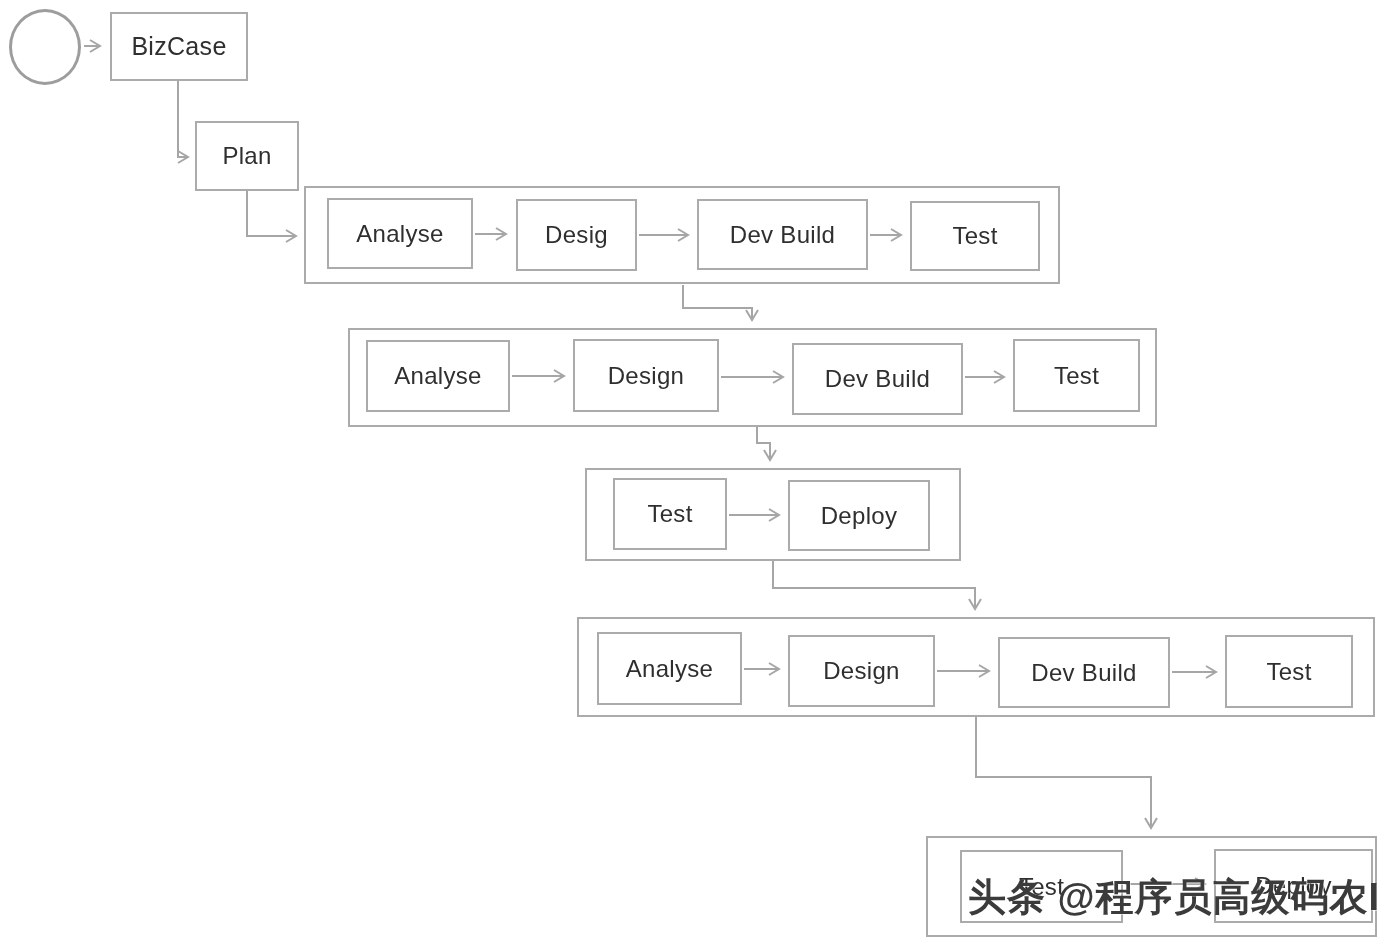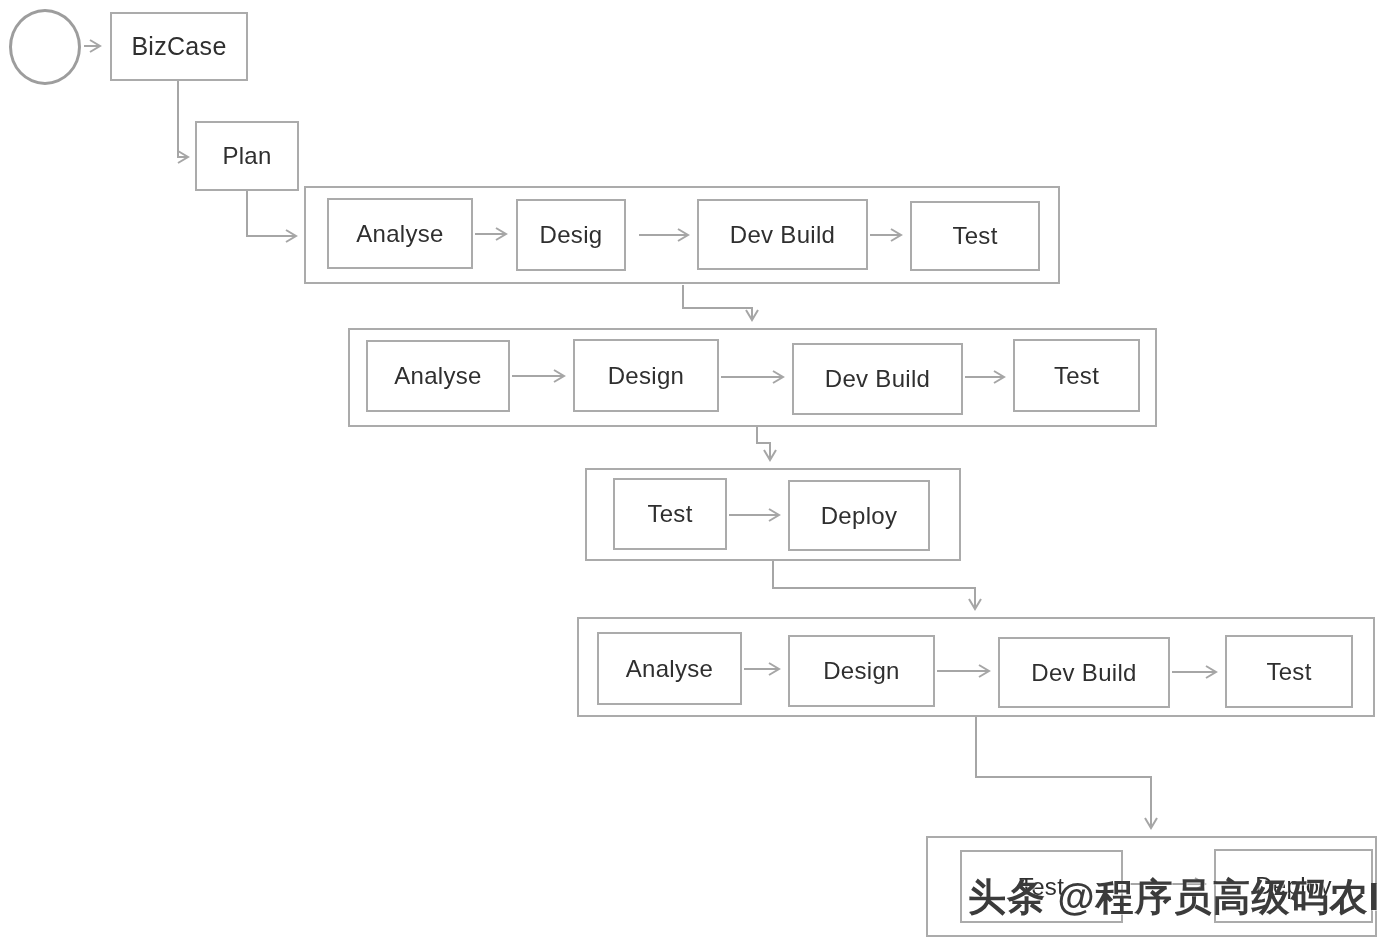--- a/index.html
+++ b/index.html
@@ -37,21 +37,21 @@
     <span>BizCase</span>
   </div>
   <div class="node" style="left:195px;top:121px;width:104px;height:70px;">
     <span>Plan</span>
   </div>
 
   <div class="group" style="left:304px;top:186px;width:756px;height:98px;"></div>
   <div class="node" style="left:327px;top:198px;width:146px;height:71px;">
     <span>Analyse</span>
   </div>
-  <div class="node" style="left:516px;top:199px;width:110px;height:72px;">
+  <div class="node" style="left:516px;top:199px;width:121px;height:72px;">
     <span>Desig</span>
   </div>
   <div class="node" style="left:697px;top:199px;width:171px;height:71px;">
     <span>Dev Build</span>
   </div>
   <div class="node" style="left:910px;top:201px;width:130px;height:70px;">
     <span>Test</span>
   </div>
 
   <div class="group" style="left:348px;top:328px;width:809px;height:99px;"></div>

